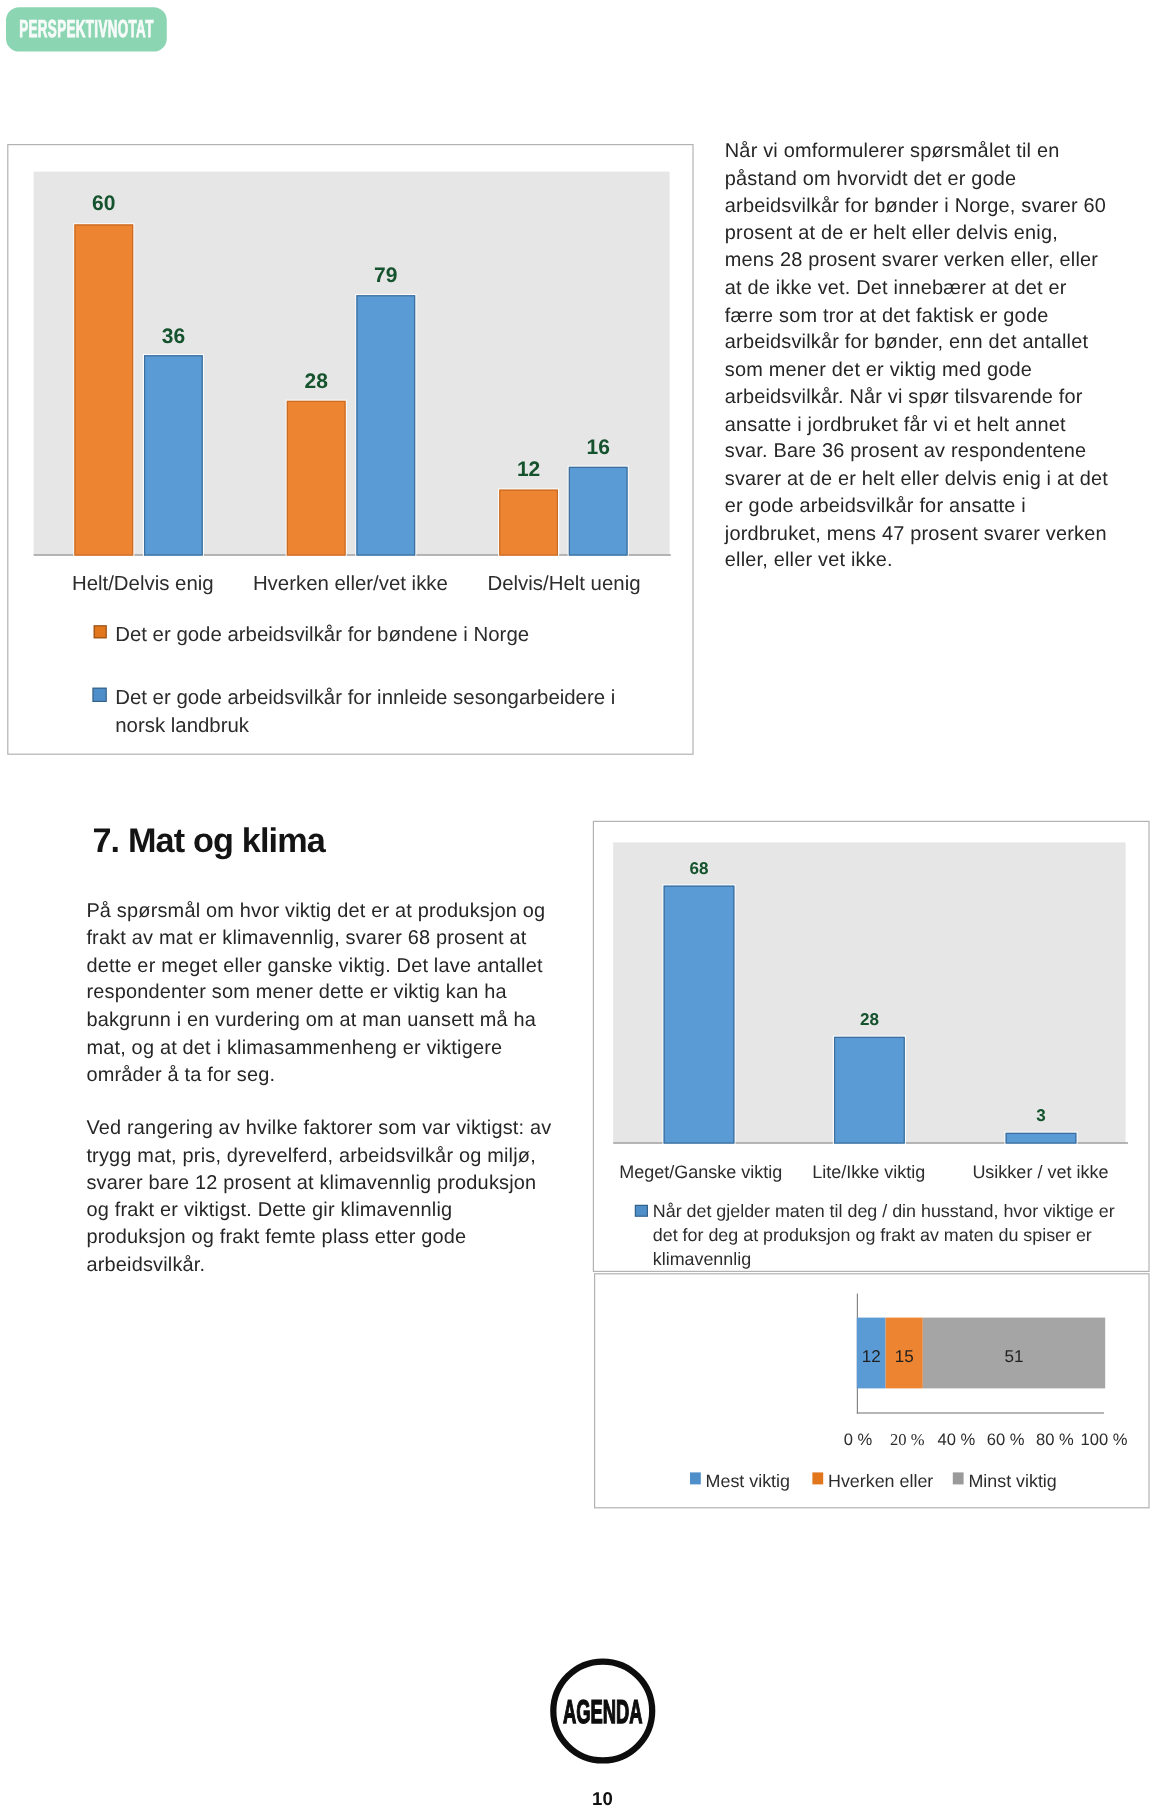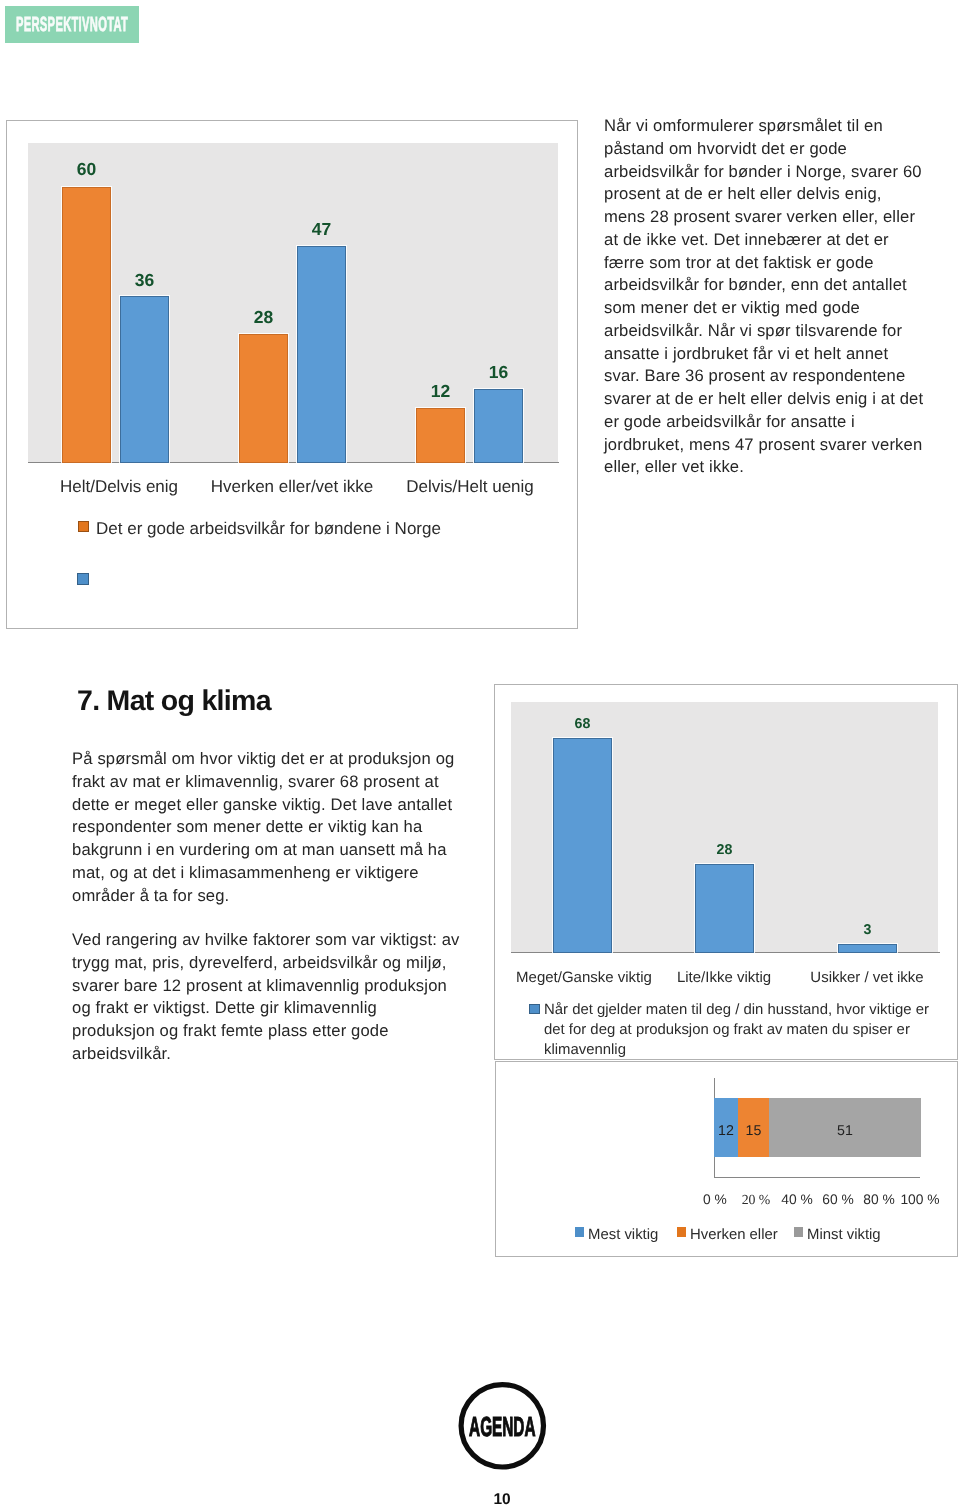--- a/index.html
+++ b/index.html
@@ -1,21 +1,21 @@
 <!DOCTYPE html>
 <html><head>
 <meta charset="utf-8">
 <style>
   html,body{margin:0;padding:0;}
   body{width:960px;height:1508px;background:#ffffff;font-family:"Liberation Sans",sans-serif;color:#231f20;overflow:hidden;position:relative;transform:translateZ(0);-webkit-font-smoothing:antialiased;text-rendering:geometricPrecision;}
   .abs{position:absolute;}
   .vlabel,.catlabel,.legtext{transform:translateZ(0);}
 
   
-  #tagbox{left:5px;top:6px;width:134px;height:37px;background:#8cd5b3;}
+  #tagbox{left:5px;top:6px;width:134px;height:37px;background:#8cd5b3;border-radius:11px;}
   #tagbox .lbl{position:absolute;left:11px;top:9px;font-size:20.5px;font-weight:bold;letter-spacing:0.55px;color:#f7fbf9;
     line-height:19px;white-space:nowrap;transform:scaleX(0.545);transform-origin:left top;
     -webkit-text-stroke:0.75px #f7fbf9;}
 
   
   .chartframe{box-sizing:border-box;border:1px solid #b2b2b2;background:#fff;}
   .plotbg{position:absolute;background:#e7e6e6;}
   .axisline{position:absolute;background:#868686;height:1px;}
   .bar{position:absolute;box-sizing:border-box;}
   .bar.o{background:#ed8432;border:1px solid #c96c25;box-shadow:0 0 0 1px rgba(255,255,255,0.85);}
@@ -57,31 +57,33 @@
   <div class="bar o" style="left:55px;top:66px;width:49px;height:276px;"></div>
   <div class="bar b" style="left:113px;top:175px;width:49px;height:167px;"></div>
   <div class="bar o" style="left:232px;top:213px;width:49px;height:129px;"></div>
   <div class="bar b" style="left:290px;top:125px;width:49px;height:217px;"></div>
   <div class="bar o" style="left:409px;top:287px;width:49px;height:55px;"></div>
   <div class="bar b" style="left:467px;top:268px;width:49px;height:74px;"></div>
 
   <div class="vlabel" style="left:55px;top:39px;width:49px;">60</div>
   <div class="vlabel" style="left:113px;top:150px;width:49px;">36</div>
   <div class="vlabel" style="left:232px;top:187px;width:49px;">28</div>
-  <div class="vlabel" style="left:290px;top:99px;width:49px;">47</div>
+  <div class="vlabel" style="left:290px;top:99px;width:49px;">79</div>
   <div class="vlabel" style="left:409px;top:261px;width:49px;">12</div>
   <div class="vlabel" style="left:467px;top:242px;width:49px;">16</div>
 
   <div class="catlabel" style="left:27px;top:356px;width:170px;">Helt/Delvis enig</div>
   <div class="catlabel" style="left:200px;top:356px;width:170px;">Hverken eller/vet ikke</div>
   <div class="catlabel" style="left:378px;top:356px;width:170px;">Delvis/Helt uenig</div>
 
   <div class="legsw bd" style="left:71px;top:400px;background:#e2761d;width:11px;height:11px;"></div>
   <div class="legtext" style="left:89px;top:396px;width:470px;">Det er gode arbeidsvilkår for bøndene i Norge</div>
   <div class="legsw bd" style="left:70px;top:452px;background:#4e8fc9;width:12px;height:12px;"></div>
+  <div class="legtext" style="left:89px;top:449px;width:480px;white-space:pre-line;">Det er gode arbeidsvilkår for innleide sesongarbeidere i
+norsk landbruk</div>
 </div>
 
 <div class="bodytext" id="rtext">Når vi omformulerer spørsmålet til en
 påstand om hvorvidt det er gode
 arbeidsvilkår for bønder i Norge, svarer 60
 prosent at de er helt eller delvis enig,
 mens 28 prosent svarer verken eller, eller
 at de ikke vet. Det innebærer at det er
 færre som tror at det faktisk er gode
 arbeidsvilkår for bønder, enn det antallet

